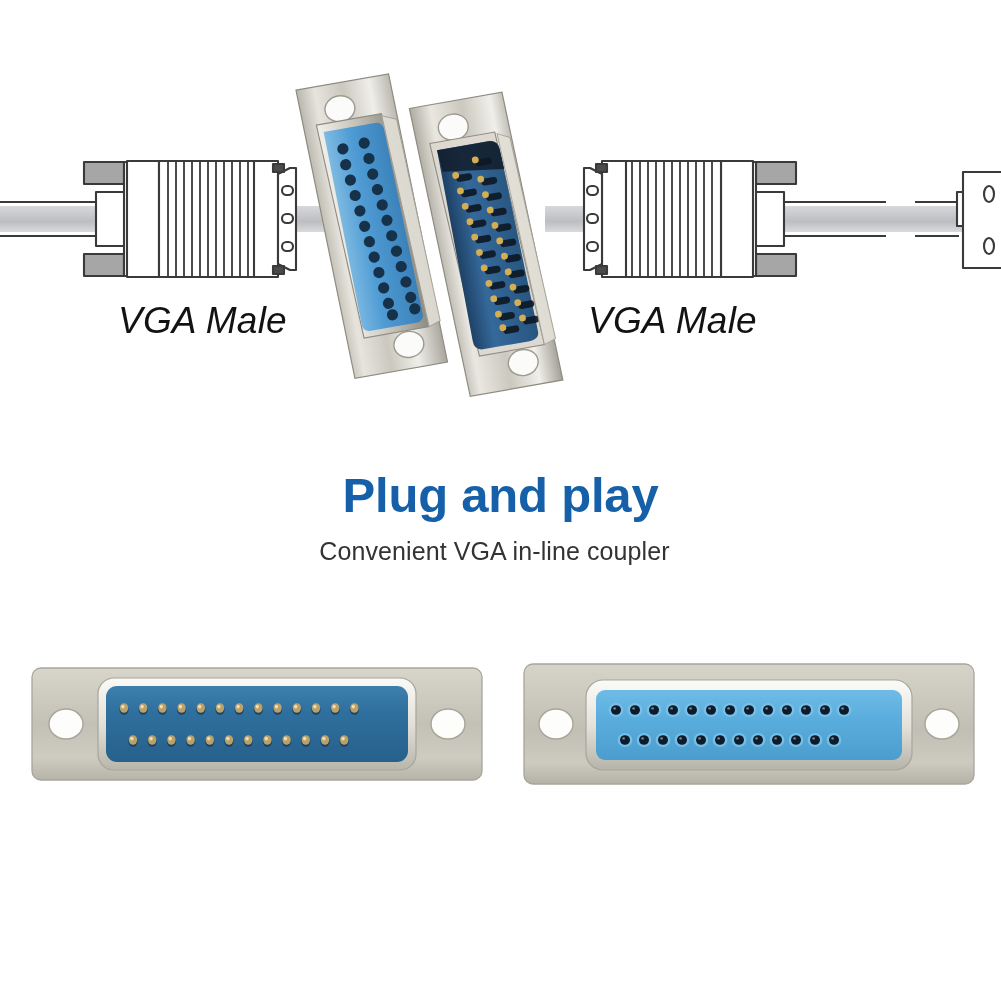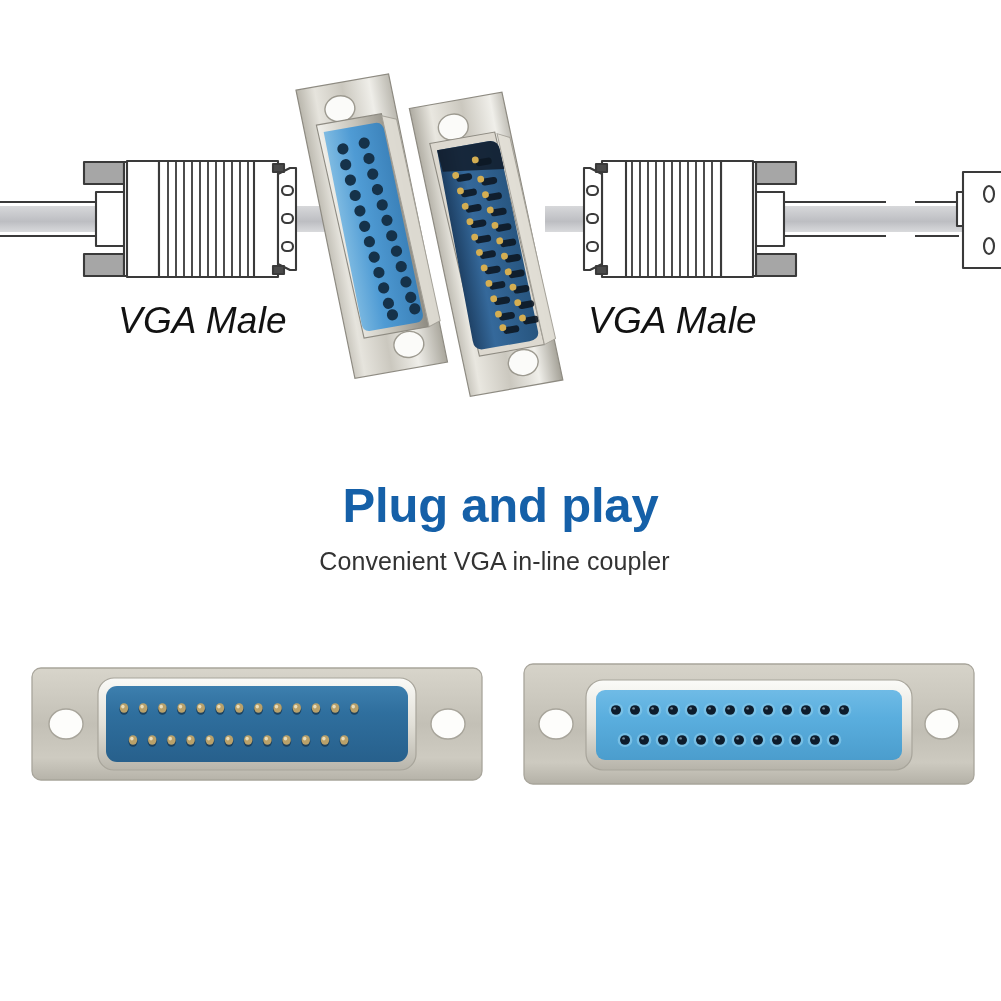--- a/index.html
+++ b/index.html
@@ -36,21 +36,21 @@
     font-family:"Liberation Sans","DejaVu Sans",sans-serif;
     white-space:nowrap;
   }
   #vga-label-left{left:118px;top:300px;}
   #vga-label-right{left:588px;top:300px;}
 
   
   #headline-block{position:absolute;left:0;top:470px;width:1001px;text-align:center;}
   #headline{
     font-size:49px;font-weight:bold;color:#1560a8;
-    letter-spacing:-0.2px;line-height:1.05;margin:10px;
+    letter-spacing:-0.2px;line-height:1.05;margin:0;
     font-family:"Liberation Sans","DejaVu Sans",sans-serif;
   }
   #subheadline{
     font-size:25px;color:#333333;margin:16px 12px 0 0;font-weight:400;
     letter-spacing:.1px;
     font-family:"Liberation Sans","DejaVu Sans",sans-serif;
   }
 
   
   #bottom-products{position:absolute;left:0;top:620px;width:1001px;height:200px;}

